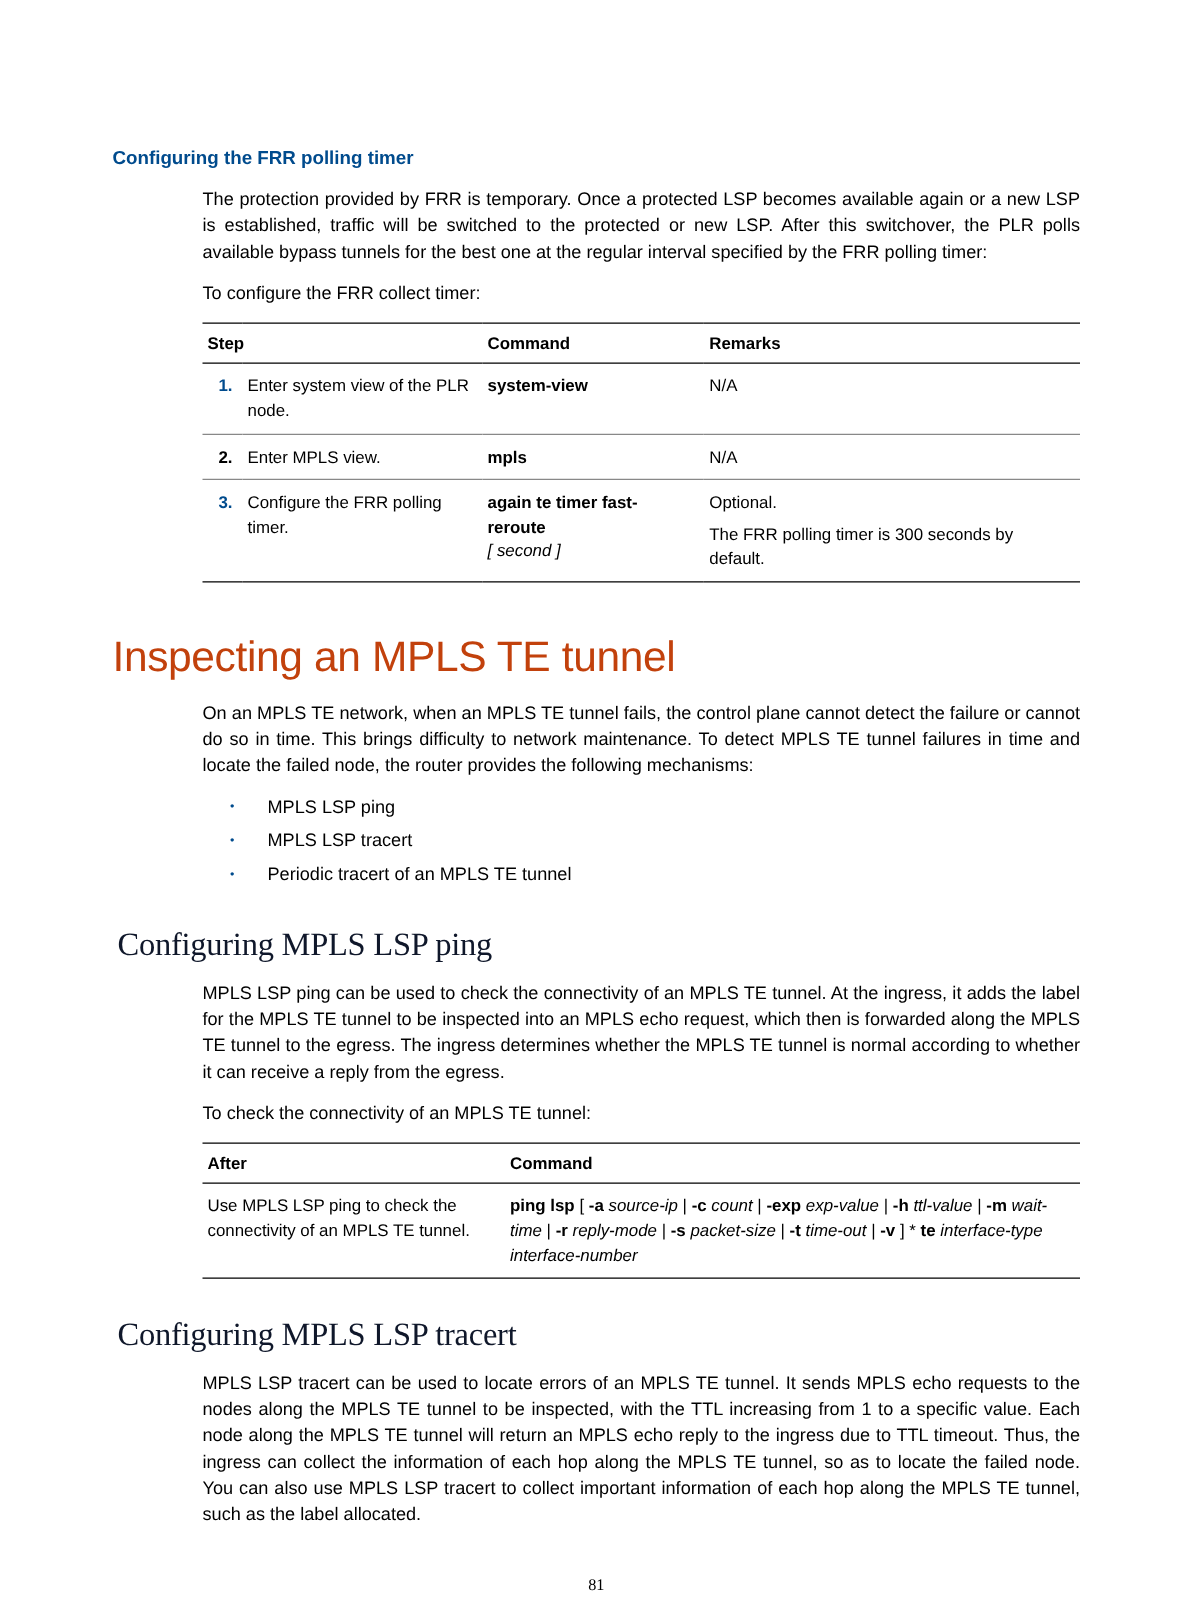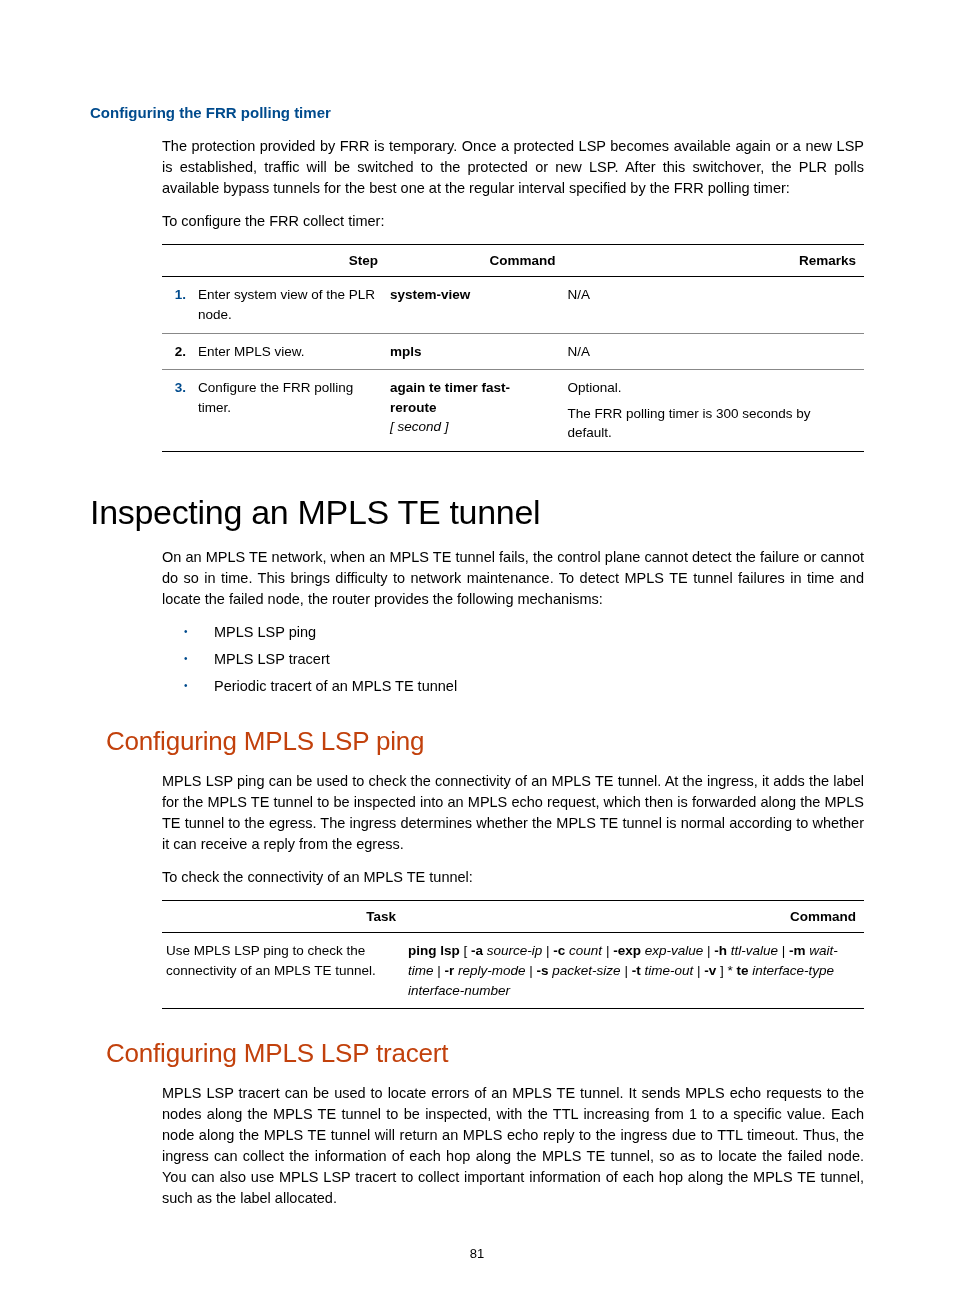--- a/index.html
+++ b/index.html
@@ -9,37 +9,37 @@
     color: #000;
     max-width: 780px;
     margin: 0 auto;
     padding: 90px 90px 40px 90px;
     background: #fff;
   }
   .h-blue-small {
     color: #004b8d;
     font-weight: bold;
     font-size: 15px;
-    margin: 12px 0 12px 0;
+    margin: 26px 0 12px 0;
   }
   .h-main {
     font-family: "Arial Narrow", Arial, sans-serif;
-    color: #000000;
+    color: #c2410c;
     font-weight: normal;
     font-size: 34px;
     margin: 36px 0 10px 0;
     font-stretch: condensed;
     letter-spacing: -0.3px;
   }
   .h-sub {
-    font-family: Liberation Sans, sans-serif;
-    color: #c2410c;
+    font-family: Liberation Serif, serif;
+    color: #0f172a;
     font-weight: normal;
     font-size: 26px;
-    margin: 26px 0 10px 16px;
+    margin: 26px 0 10px 4px;
     font-stretch: condensed;
     letter-spacing: -0.2px;
   }
   p {
     margin: 0 0 12px 0;
     text-align: justify;
   }
   .indent {
     margin-left: 72px;
   }
@@ -47,21 +47,21 @@
     border-collapse: collapse;
     width: 100%;
     margin: 8px 0 14px 0;
     font-size: 13.5px;
   }
   table.indented {
     width: calc(100% - 72px);
     margin-left: 72px;
   }
   th {
-    text-align: right;
+    text-align: left;
     font-weight: bold;
     border-top: 1.5px solid #000;
     border-bottom: 1.5px solid #000;
     padding: 6px 8px 6px 4px;
     vertical-align: top;
   }
   td {
     border-bottom: 0.5px solid #888;
     padding: 8px 8px 8px 4px;
     vertical-align: top;
@@ -97,20 +97,21 @@
     position: absolute;
     left: 94px;
     color: #004b8d;
     font-size: 10px;
     top: 3px;
   }
   .pagenum {
     text-align: center;
     font-size: 13px;
     margin-top: 36px;
+    font-family: Liberation Serif, serif;
   }
 </style>
 </head>
 <body>
 
 <div class="h-blue-small">Configuring the FRR polling timer</div>
 <p class="indent">The protection provided by FRR is temporary. Once a protected LSP becomes available again or a new LSP is established, traffic will be switched to the protected or new LSP. After this switchover, the PLR polls available bypass tunnels for the best one at the regular interval specified by the FRR polling timer:</p>
 <p class="indent">To configure the FRR collect timer:</p>
 
 <table class="indented">
@@ -151,21 +152,21 @@
   <li>Periodic tracert of an MPLS TE tunnel</li>
 </ul>
 
 <div class="h-sub">Configuring MPLS LSP ping</div>
 <p class="indent">MPLS LSP ping can be used to check the connectivity of an MPLS TE tunnel. At the ingress, it adds the label for the MPLS TE tunnel to be inspected into an MPLS echo request, which then is forwarded along the MPLS TE tunnel to the egress. The ingress determines whether the MPLS TE tunnel is normal according to whether it can receive a reply from the egress.</p>
 <p class="indent">To check the connectivity of an MPLS TE tunnel:</p>
 
 <table class="indented">
   <thead>
     <tr>
-      <th style="width:230px">Task</th>
+      <th style="width:230px">After</th>
       <th>Command</th>
     </tr>
   </thead>
   <tbody>
     <tr>
       <td>Use MPLS LSP ping to check the connectivity of an MPLS TE tunnel.</td>
       <td><b>ping lsp</b><span> [ </span><b>-a</b><span class="italic"> source-ip</span><span> | </span><b>-c</b><span class="italic"> count</span><span> | </span><b>-exp</b><span class="italic"> exp-value</span><span> | </span><b>-h</b><span class="italic"> ttl-value</span><span> | </span><b>-m</b><span class="italic"> wait-time</span><span> | </span><b>-r</b><span class="italic"> reply-mode</span><span> | </span><b>-s</b><span class="italic"> packet-size</span><span> | </span><b>-t</b><span class="italic"> time-out</span><span> | </span><b>-v</b><span> ] * </span><b>te</b><span class="italic"> interface-type interface-number</span></td>
     </tr>
   </tbody>
 </table>

